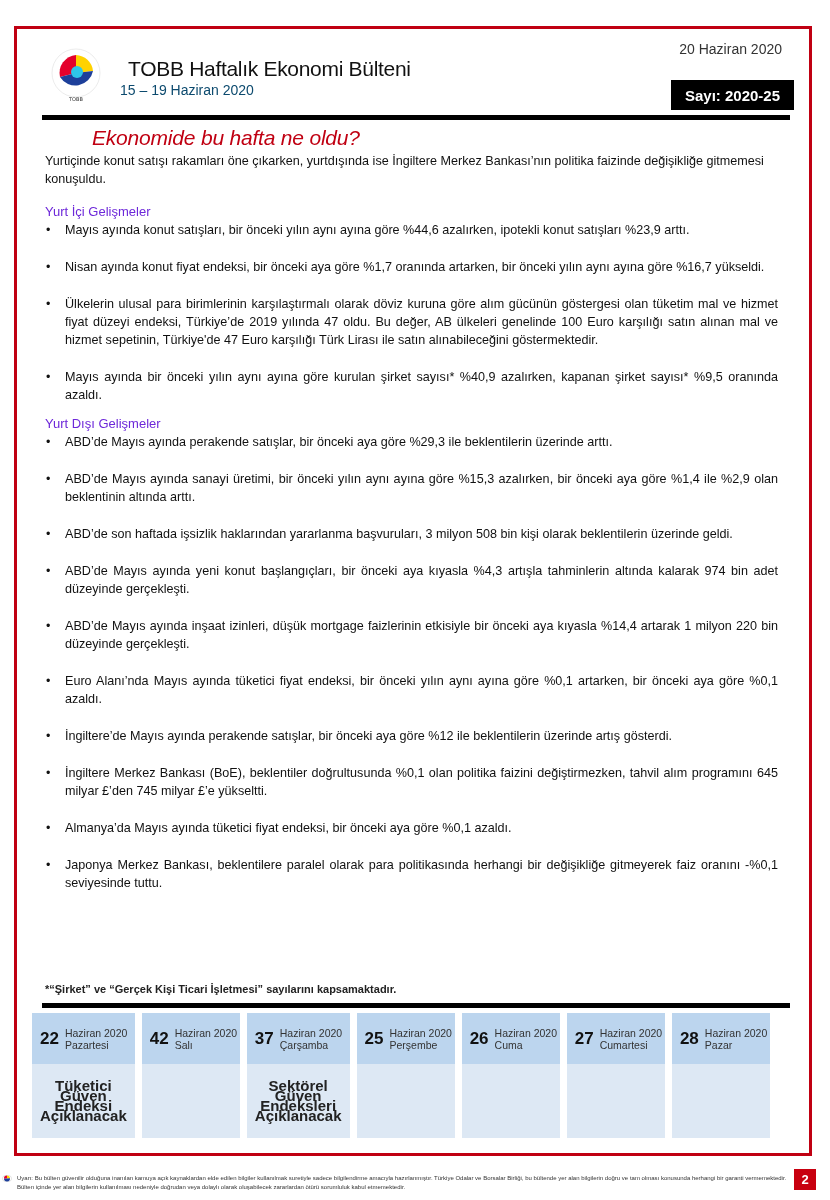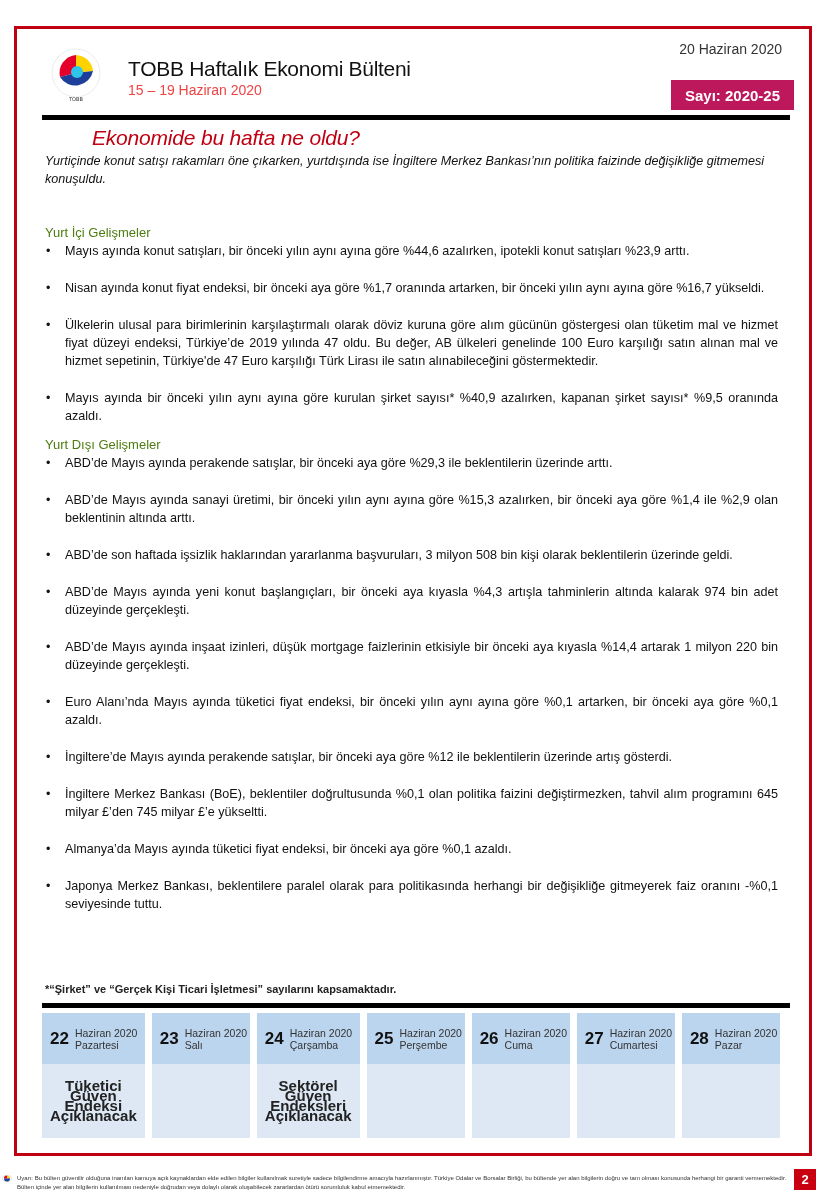--- a/index.html
+++ b/index.html
@@ -2,36 +2,36 @@
 <html><head>
 <meta charset="utf-8">
 <style>
   html, body { margin: 0; padding: 0; background: #ffffff; }
   body { width: 830px; height: 1200px; position: relative; overflow: hidden;
          font-family: "Liberation Sans", "DejaVu Sans", sans-serif; color: #1a1a1a; }
   .frame { position: absolute; left: 14px; top: 26px; width: 798px; height: 1130px;
            border: 3px solid #c00012; box-sizing: border-box; }
   .logo { position: absolute; left: 50px; top: 45px; width: 52px; height: 62px; }
   .title { position: absolute; left: 128px; top: 57px; font-size: 21px; color: #111; letter-spacing: -0.3px; }
-  .subtitle { position: absolute; left: 128px; top: 82px; font-size: 14px; color: #ef4444; }
+  .subtitle { position: absolute; left: 120px; top: 82px; font-size: 14px; color: #0c4a6e; }
   .date { position: absolute; right: 48px; top: 41px; font-size: 14px; color: #333; margin-left: 36px; }
-  .issue { position: absolute; right: 36px; top: 80px; width: 123px; height: 30px; background: #be185d;
+  .issue { position: absolute; right: 36px; top: 80px; width: 123px; height: 30px; background: #000000;
            color: #fff; font-size: 15px; font-weight: bold; display: flex; align-items: center; justify-content: center; }
   .rule-top { position: absolute; left: 42px; top: 115px; width: 748px; height: 5px; background: #000; }
   .h1 { position: absolute; left: 48px; top: 126px; font-size: 21px; font-style: italic; color: #c00012; letter-spacing: -0.2px; margin-left: 44px; }
   .content { position: absolute; left: 45px; top: 152px; width: 733px; font-size: 12.6px; line-height: 18px; color: #111; }
-  .intro { margin: 0 0 36px 0; font-style: italic; }
-  .section-title { color: #4d7c0f; font-size: 13px; margin: 4px 0 0 0; line-height: 18px; }
+  .intro { margin: 0 0 15px 0; }
+  .section-title { color: #6d28d9; font-size: 13px; margin: 4px 0 0 0; line-height: 18px; }
   ul.bullets { list-style: none; margin: 0; padding: 0; }
   ul.bullets li { position: relative; padding-left: 20px; margin-bottom: 19px; text-align: justify; }
   ul.bullets li .dot { position: absolute; left: 1px; top: 0; }
   ul.bullets li:last-child { margin-bottom: 11px; }
   .footnote { position: absolute; left: 45px; top: 983px; font-size: 11px; font-weight: bold; color: #222; }
   .rule-bottom { position: absolute; left: 42px; top: 1003px; width: 748px; height: 5px; background: #000; }
-  .calendar { position: absolute; left: 42px; top: 1013px; width: 738px; height: 125px; display: flex; gap: 7px; }
+  .calendar { position: absolute; left: 32px; top: 1013px; width: 738px; height: 125px; display: flex; gap: 7px; }
   .day { flex: 1; display: flex; flex-direction: column; }
   .day-head { height: 51px; background: #bcd5ee; display: flex; align-items: center; padding-left: 8px; box-sizing: border-box; }
   .day-num { font-size: 17px; font-weight: bold; color: #111; margin-right: 6px; }
   .day-txt { font-size: 10.5px; line-height: 12px; color: #333; }
   .day-body { flex: 1; background: #dde8f4; display: flex; align-items: center; justify-content: center;
               text-align: center; font-size: 15px; font-weight: bold; line-height: 10px; color: #222; padding: 0 8px; }
   .warning { position: absolute; left: 4px; top: 1174px; width: 770px; font-size: 6px; line-height: 9px; color: #333; padding-left: 13px; }
   .warn-icon { position: absolute; left: 2px; top: 1175px; width: 10px; height: 7px; }
   .page-num { position: absolute; right: 14px; top: 1169px; width: 22px; height: 21px; background: #c8000f; color: #fff;
               font-weight: bold; font-size: 13px; display: flex; align-items: center; justify-content: center; }
@@ -94,28 +94,28 @@
 <div class="calendar">
   <div class="day">
     <div class="day-head">
       <span class="day-num">22</span>
       <span class="day-txt"><span>Haziran 2020</span><br><span>Pazartesi</span></span>
     </div>
     <div class="day-body">Tüketici Güven Endeksi Açıklanacak</div>
   </div>
   <div class="day">
     <div class="day-head">
-      <span class="day-num">23</span>
+      <span class="day-num">42</span>
       <span class="day-txt"><span>Haziran 2020</span><br><span>Salı</span></span>
     </div>
     <div class="day-body"></div>
   </div>
   <div class="day">
     <div class="day-head">
-      <span class="day-num">24</span>
+      <span class="day-num">37</span>
       <span class="day-txt"><span>Haziran 2020</span><br><span>Çarşamba</span></span>
     </div>
     <div class="day-body">Sektörel Güven Endeksleri Açıklanacak</div>
   </div>
   <div class="day">
     <div class="day-head">
       <span class="day-num">25</span>
       <span class="day-txt"><span>Haziran 2020</span><br><span>Perşembe</span></span>
     </div>
     <div class="day-body"></div>

